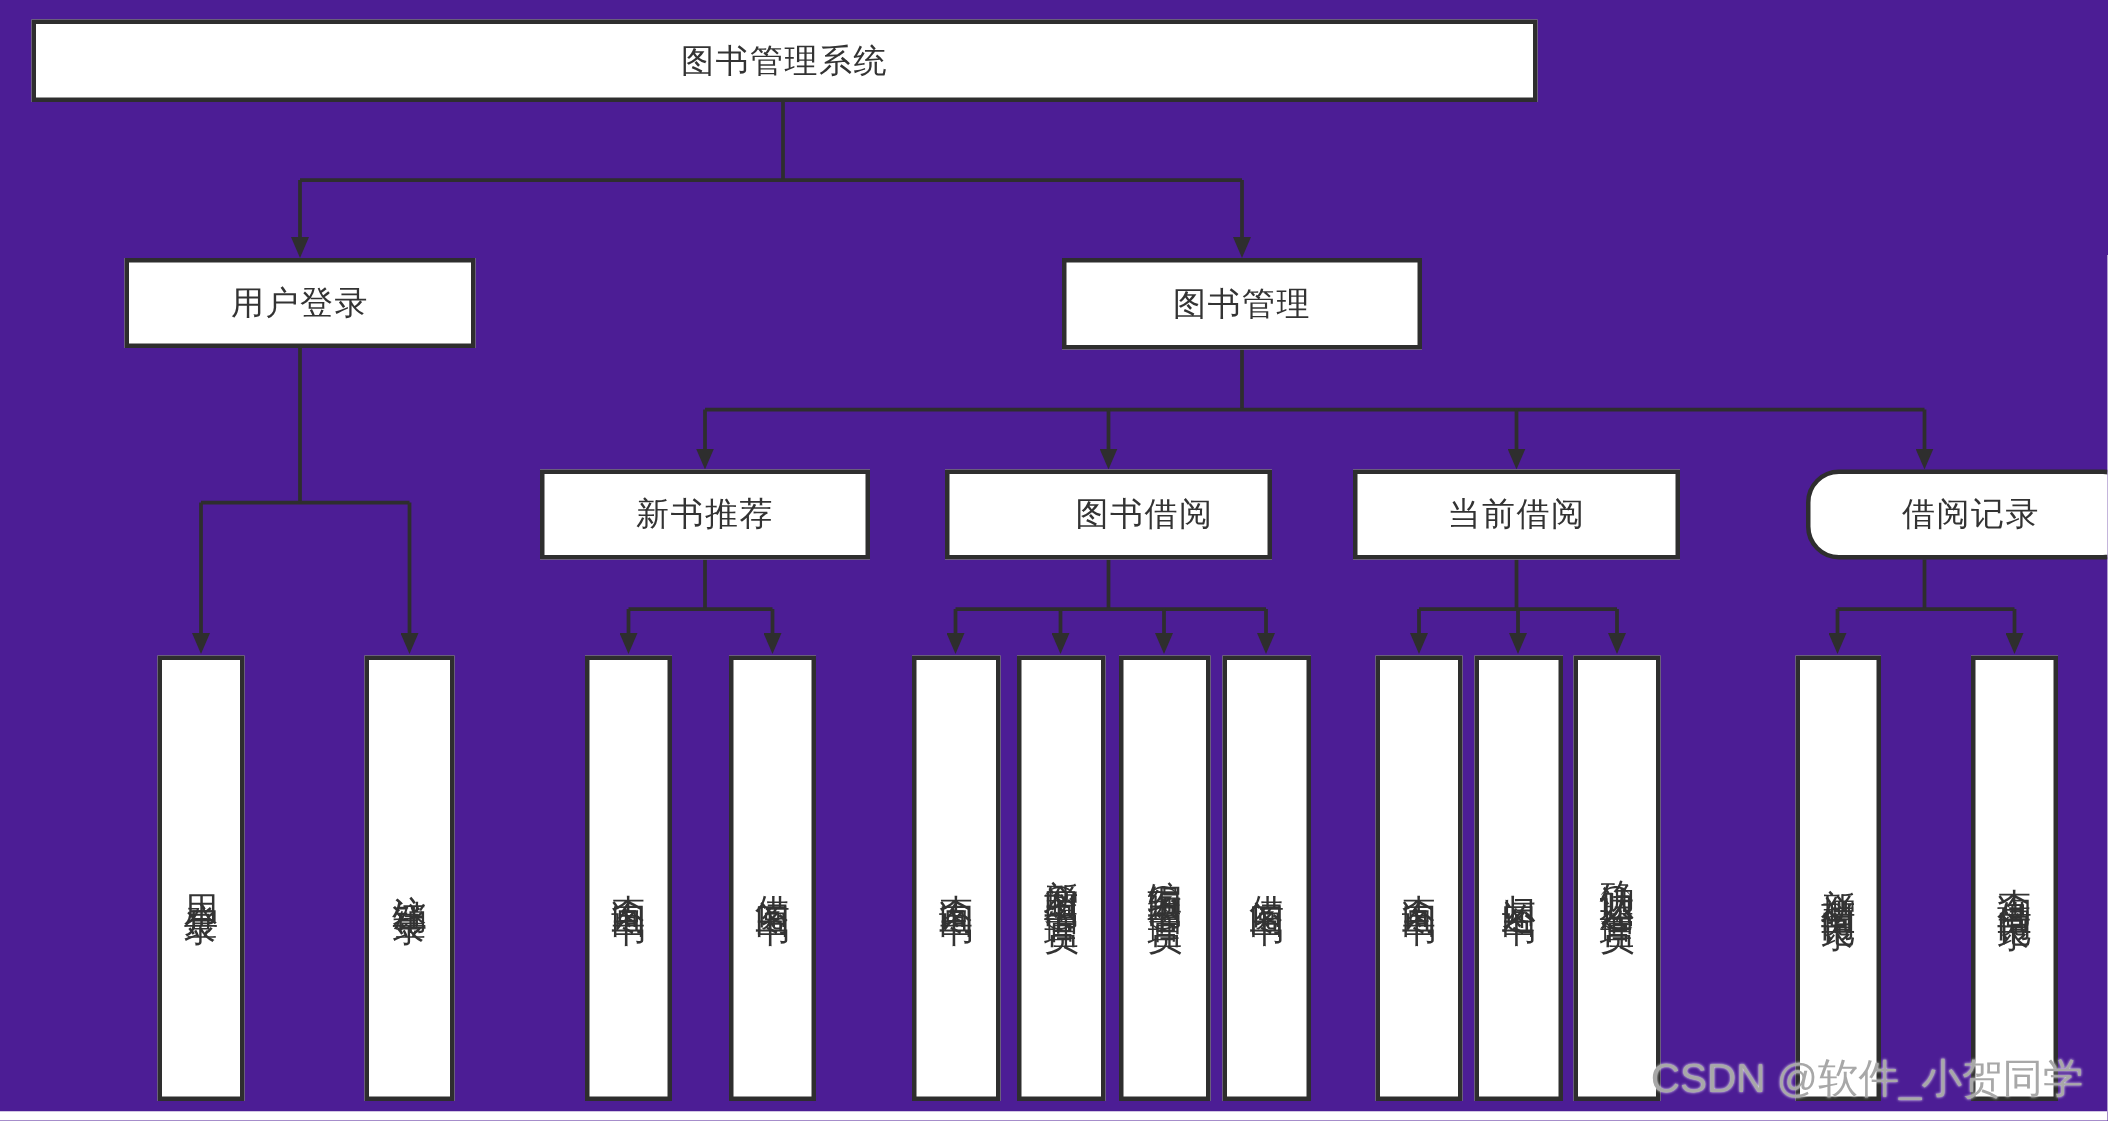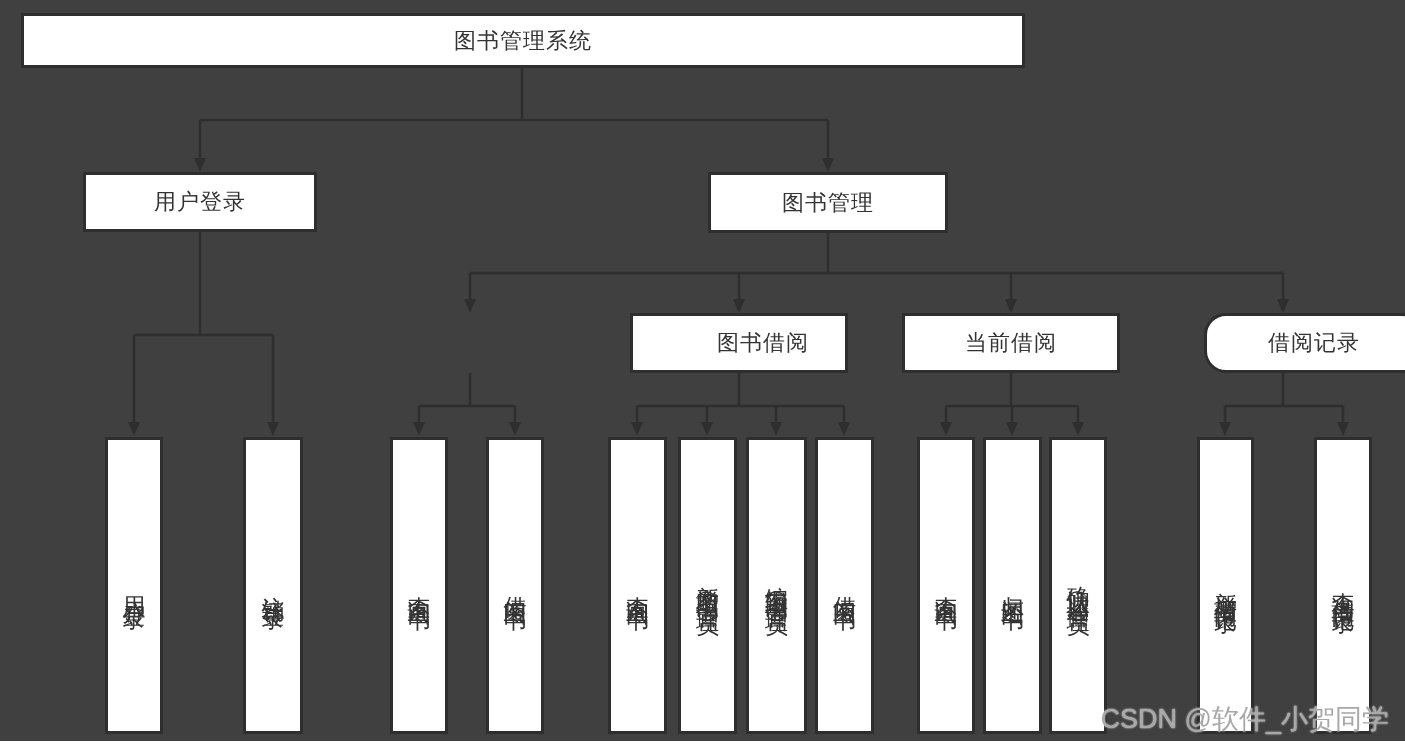--- a/index.html
+++ b/index.html
@@ -1,19 +1,19 @@
 <!DOCTYPE html>
 <html><head>
 <meta charset="utf-8">
 <style>
   html,body{margin:0;padding:0;background:#ffffff;}
   .canvas{
     position:relative;
     width:1405px;height:741px;
-    background:#404040;
+    background:#4c1d95;
     font-family:"Liberation Sans","DejaVu Sans",sans-serif;
     overflow:hidden;
   }
   .wires{position:absolute;left:0;top:0;width:1405px;height:747px;}
   .node{
     position:absolute;
     box-sizing:border-box;
     background:#ffffff;
     border:3px solid #2e2e2e;
     color:#333333;
@@ -92,20 +92,21 @@
       <path d="M1225,406 V429" marker-end="url(#arrow)"></path>
       <path d="M1343,406 V429" marker-end="url(#arrow)"></path>
     </g>
   </svg>
 
   <div class="node hbox" style="left:21px;top:13px;width:1004px;height:55px;">图书管理系统</div>
 
   <div class="node hbox" style="left:83px;top:172px;width:234px;height:60px;">用户登录</div>
   <div class="node hbox" style="left:708px;top:172px;width:240px;height:61px;font-family:Liberation Mono, monospace;">图书管理</div>
 
+  <div class="node hbox" style="left:360px;top:313px;width:220px;height:60px;">新书推荐</div>
   <div class="node hbox" style="left:630px;top:313px;width:218px;height:60px;padding-left:48px;">图书借阅</div>
   <div class="node hbox" style="left:902px;top:313px;width:218px;height:60px;">当前借阅</div>
   <div class="node hbox" style="left:1204px;top:313px;width:220px;height:60px;border-radius:22px;">借阅记录</div>
 
   <div class="node vbox" style="left:105px;top:437px;width:58px;height:297px;">用户登录</div>
   <div class="node vbox" style="left:243px;top:437px;width:60px;height:297px;">注销登录</div>
 
   <div class="node vbox" style="left:390px;top:437px;width:58px;height:297px;">查询图书</div>
   <div class="node vbox" style="left:486px;top:437px;width:58px;height:297px;">借阅图书</div>
 

